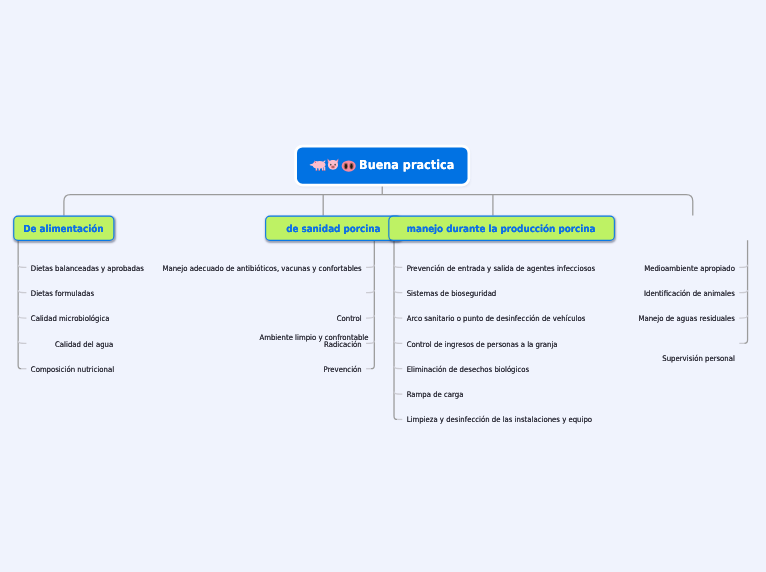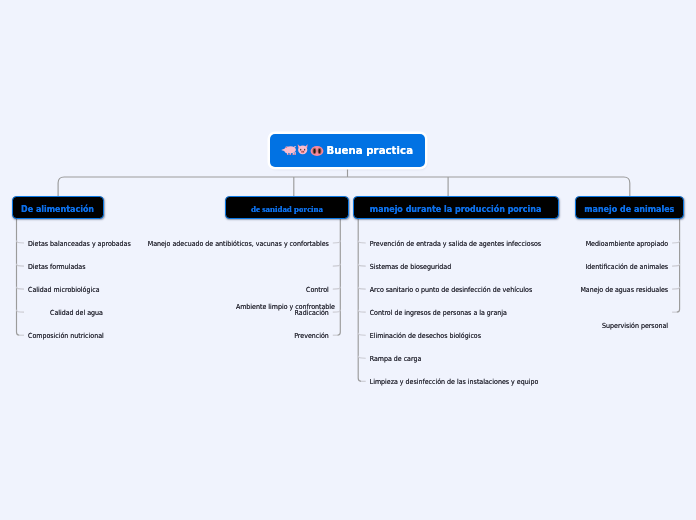--- a/index.html
+++ b/index.html
@@ -33,34 +33,34 @@
   .root .txt{margin-left:3px;letter-spacing:0.05px;}
   .pigs{position:relative;width:42.5px;height:22px;flex:0 0 auto;}
   .emoji{display:block;position:absolute;}
   .pig-body{left:0.2px;top:4.6px;width:15.6px;height:13px;}
   .pig-face{left:15.4px;top:2.5px;width:13.4px;height:14.2px;}
   .pig-nose{left:28.9px;top:4.2px;width:14px;height:13.6px;}
 
   
   .branch{
     top:196px;height:22.5px;
-    background:#000000;
+    background:#bef264;
     color:#0d6fe8;
     border:1.5px solid #0b79e6;
     border-radius:4.5px;
     font-stretch:condensed;
     font-weight:bold;
     font-size:8.9px;
     white-space:nowrap;
     box-shadow:0.7px 1px 1.6px rgba(35,48,80,0.42);
     padding-top:4px;
     text-shadow:0 0 0.35px currentColor;
   }
   #branch-1{left:11.6px;width:92px;}
-  #branch-2{left:225px;width:124px;font-family:Liberation Serif, serif;}
+  #branch-2{left:241px;width:124px;}
   #branch-3{left:352.6px;width:206px;}
   #branch-4{left:575px;width:108.6px;}
 
   
   .leaf{
     position:absolute;
     font-size:7px;
     font-stretch:condensed;
     color:#2f2f3a;
     text-shadow:0 0 0.35px #2f2f3a;
@@ -142,23 +142,20 @@
 
   <div class="node branch" id="branch-1">
     <span>De alimentación</span>
   </div>
   <div class="node branch" id="branch-2">
     <span>de sanidad porcina</span>
   </div>
   <div class="node branch" id="branch-3">
     <span>manejo durante la producción porcina</span>
   </div>
-  <div class="node branch" id="branch-4">
-    <span>manejo de animales</span>
-  </div>
 
   <div id="leaves">
       <div class="leaf" style="left: 28px; top: 240px;">Dietas balanceadas y aprobadas</div>
       <div class="leaf" style="left: 28px; top: 263.05px;">Dietas formuladas</div>
       <div class="leaf" style="left: 28px; top: 286.1px;">Calidad microbiológica</div>
       <div class="leaf" style="left: 28px; top: 309.15px; margin-left: 22px;">Calidad del agua</div>
       <div class="leaf" style="left: 28px; top: 332.2px;">Composición nutricional</div>
       <div class="leaf right" style="right: 367.2px; top: 240px;">Manejo adecuado de antibióticos, vacunas y confortables</div>
       <div class="leaf right" style="right: 361px; top: 263.05px; margin-top: 40px;">Ambiente limpio y confrontable</div>
       <div class="leaf right" style="right: 367.2px; top: 286.1px;">Control</div>

